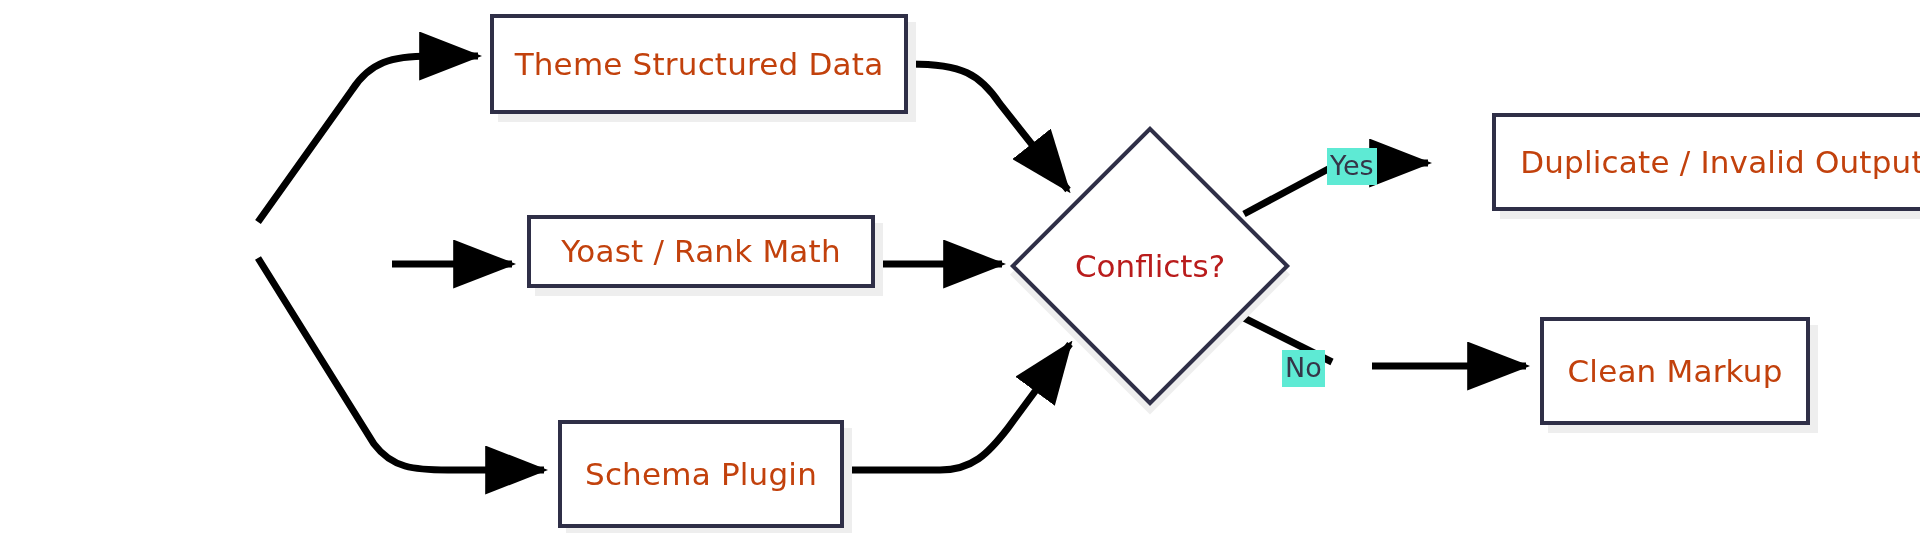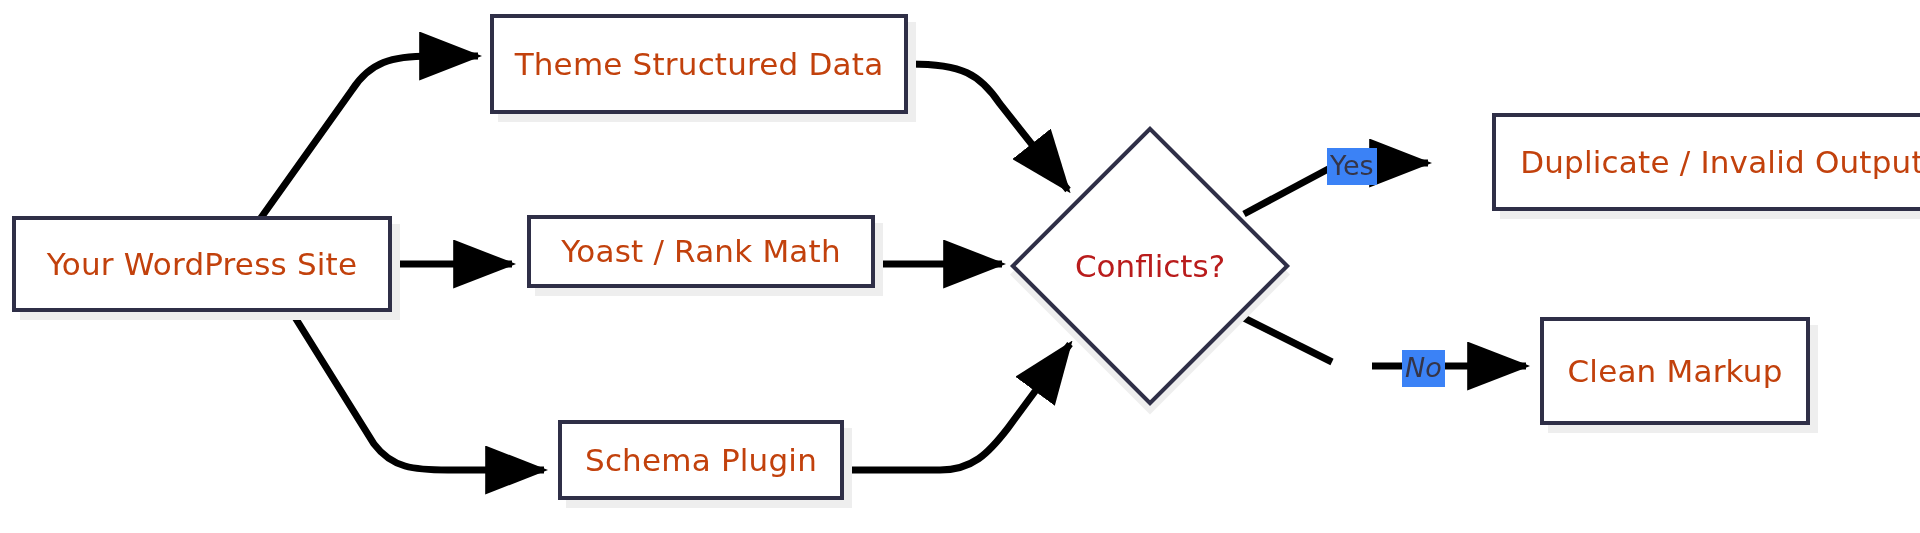--- a/index.html
+++ b/index.html
@@ -72,21 +72,21 @@
     align-items: center;
     justify-content: center;
     color: #b91c1c;
     font-size: 31px;
     font-family: "DejaVu Sans", sans-serif;
     white-space: nowrap;
     z-index: 3;
   }
   .edge-label {
     position: absolute;
-    background: #3b82f6;
+    background: #5eead4;
     color: #353548;
     font-size: 27px;
     font-family: "DejaVu Sans", sans-serif;
     line-height: 1;
     padding: 4px 3px 6px 3px;
     white-space: nowrap;
     z-index: 4;
   }
 </style>
 </head>
@@ -113,46 +113,43 @@
 
     <path d="M 846,470 L 940,470 C 972,470 988,454 1008,428 L 1070,344" fill="none" stroke="#000000" stroke-width="7" marker-end="url(#arrowhead)"></path>
 
     <path d="M 1244,214 L 1332,167" fill="none" stroke="#000000" stroke-width="7"></path>
     <path d="M 1376,163 L 1428,163" fill="none" stroke="#000000" stroke-width="7" marker-end="url(#arrowhead)"></path>
 
     <path d="M 1244,318 L 1332,362" fill="none" stroke="#000000" stroke-width="7"></path>
     <path d="M 1372,366 L 1526,366" fill="none" stroke="#000000" stroke-width="7" marker-end="url(#arrowhead)"></path>
   </svg>
 
-  <div class="node" style="left:12px; top:216px; width:380px; height:96px;">
-    <span class="node-label">Your WordPress Site</span>
-  </div>
 
   <div class="node" style="left:490px; top:14px; width:418px; height:100px;">
     <span class="node-label">Theme Structured Data</span>
   </div>
 
   <div class="node" style="left:527px; top:215px; width:348px; height:73px;">
     <span class="node-label">Yoast / Rank Math</span>
   </div>
 
-  <div class="node" style="left:558px; top:420px; width:286px; height:80px;">
+  <div class="node" style="left:558px; top:420px; width:286px; height:108px;">
     <span class="node-label">Schema Plugin</span>
   </div>
 
   <div class="decision" style="left:1051px; top:167px; width:198px; height:198px;">
     <div class="decision-shape"></div>
     <div class="decision-label">Conflicts?</div>
   </div>
 
   <div class="node" style="left:1492px; top:113px; width:460px; height:98px;">
     <span class="node-label">Duplicate / Invalid Output</span>
   </div>
 
   <div class="node" style="left:1540px; top:317px; width:270px; height:108px;">
     <span class="node-label">Clean Markup</span>
   </div>
 
   <span class="edge-label" style="left:1327px; top:148px;">Yes</span>
 
-  <span class="edge-label" style="left:1402px; top:350px;font-style:italic;">No</span>
+  <span class="edge-label" style="left:1282px; top:350px;">No</span>
 
 </div>
 
 </body></html>

